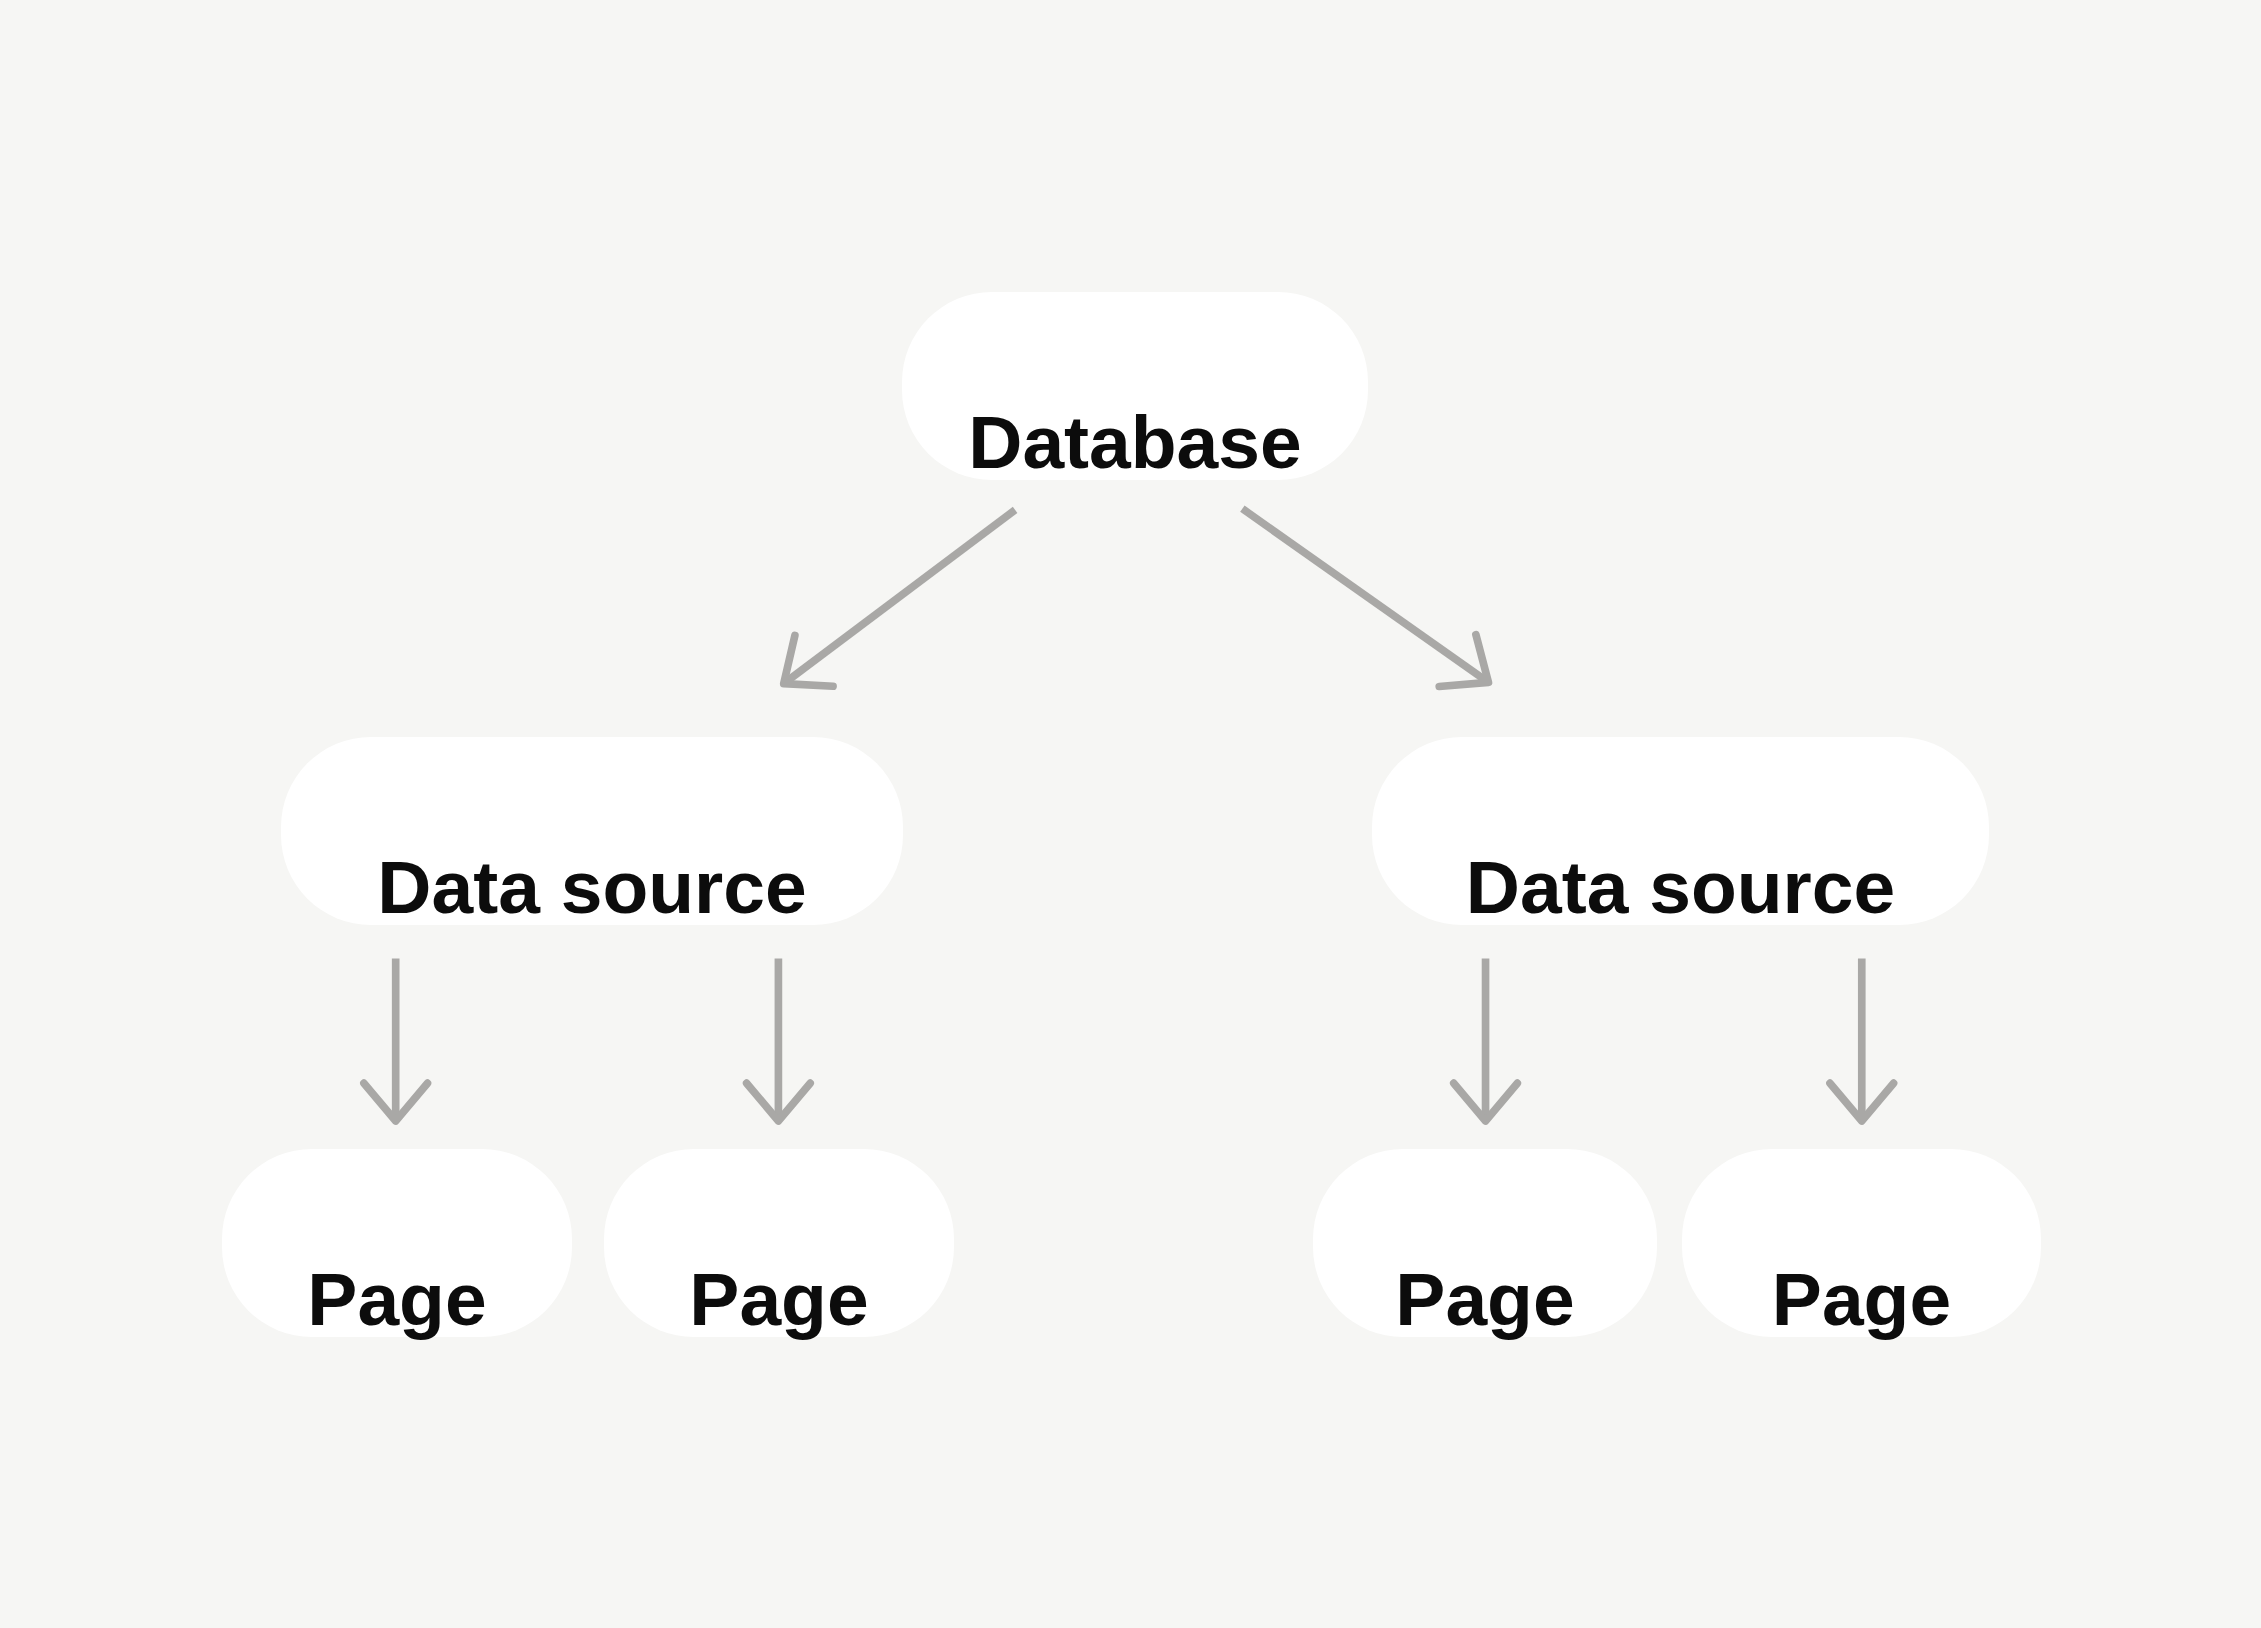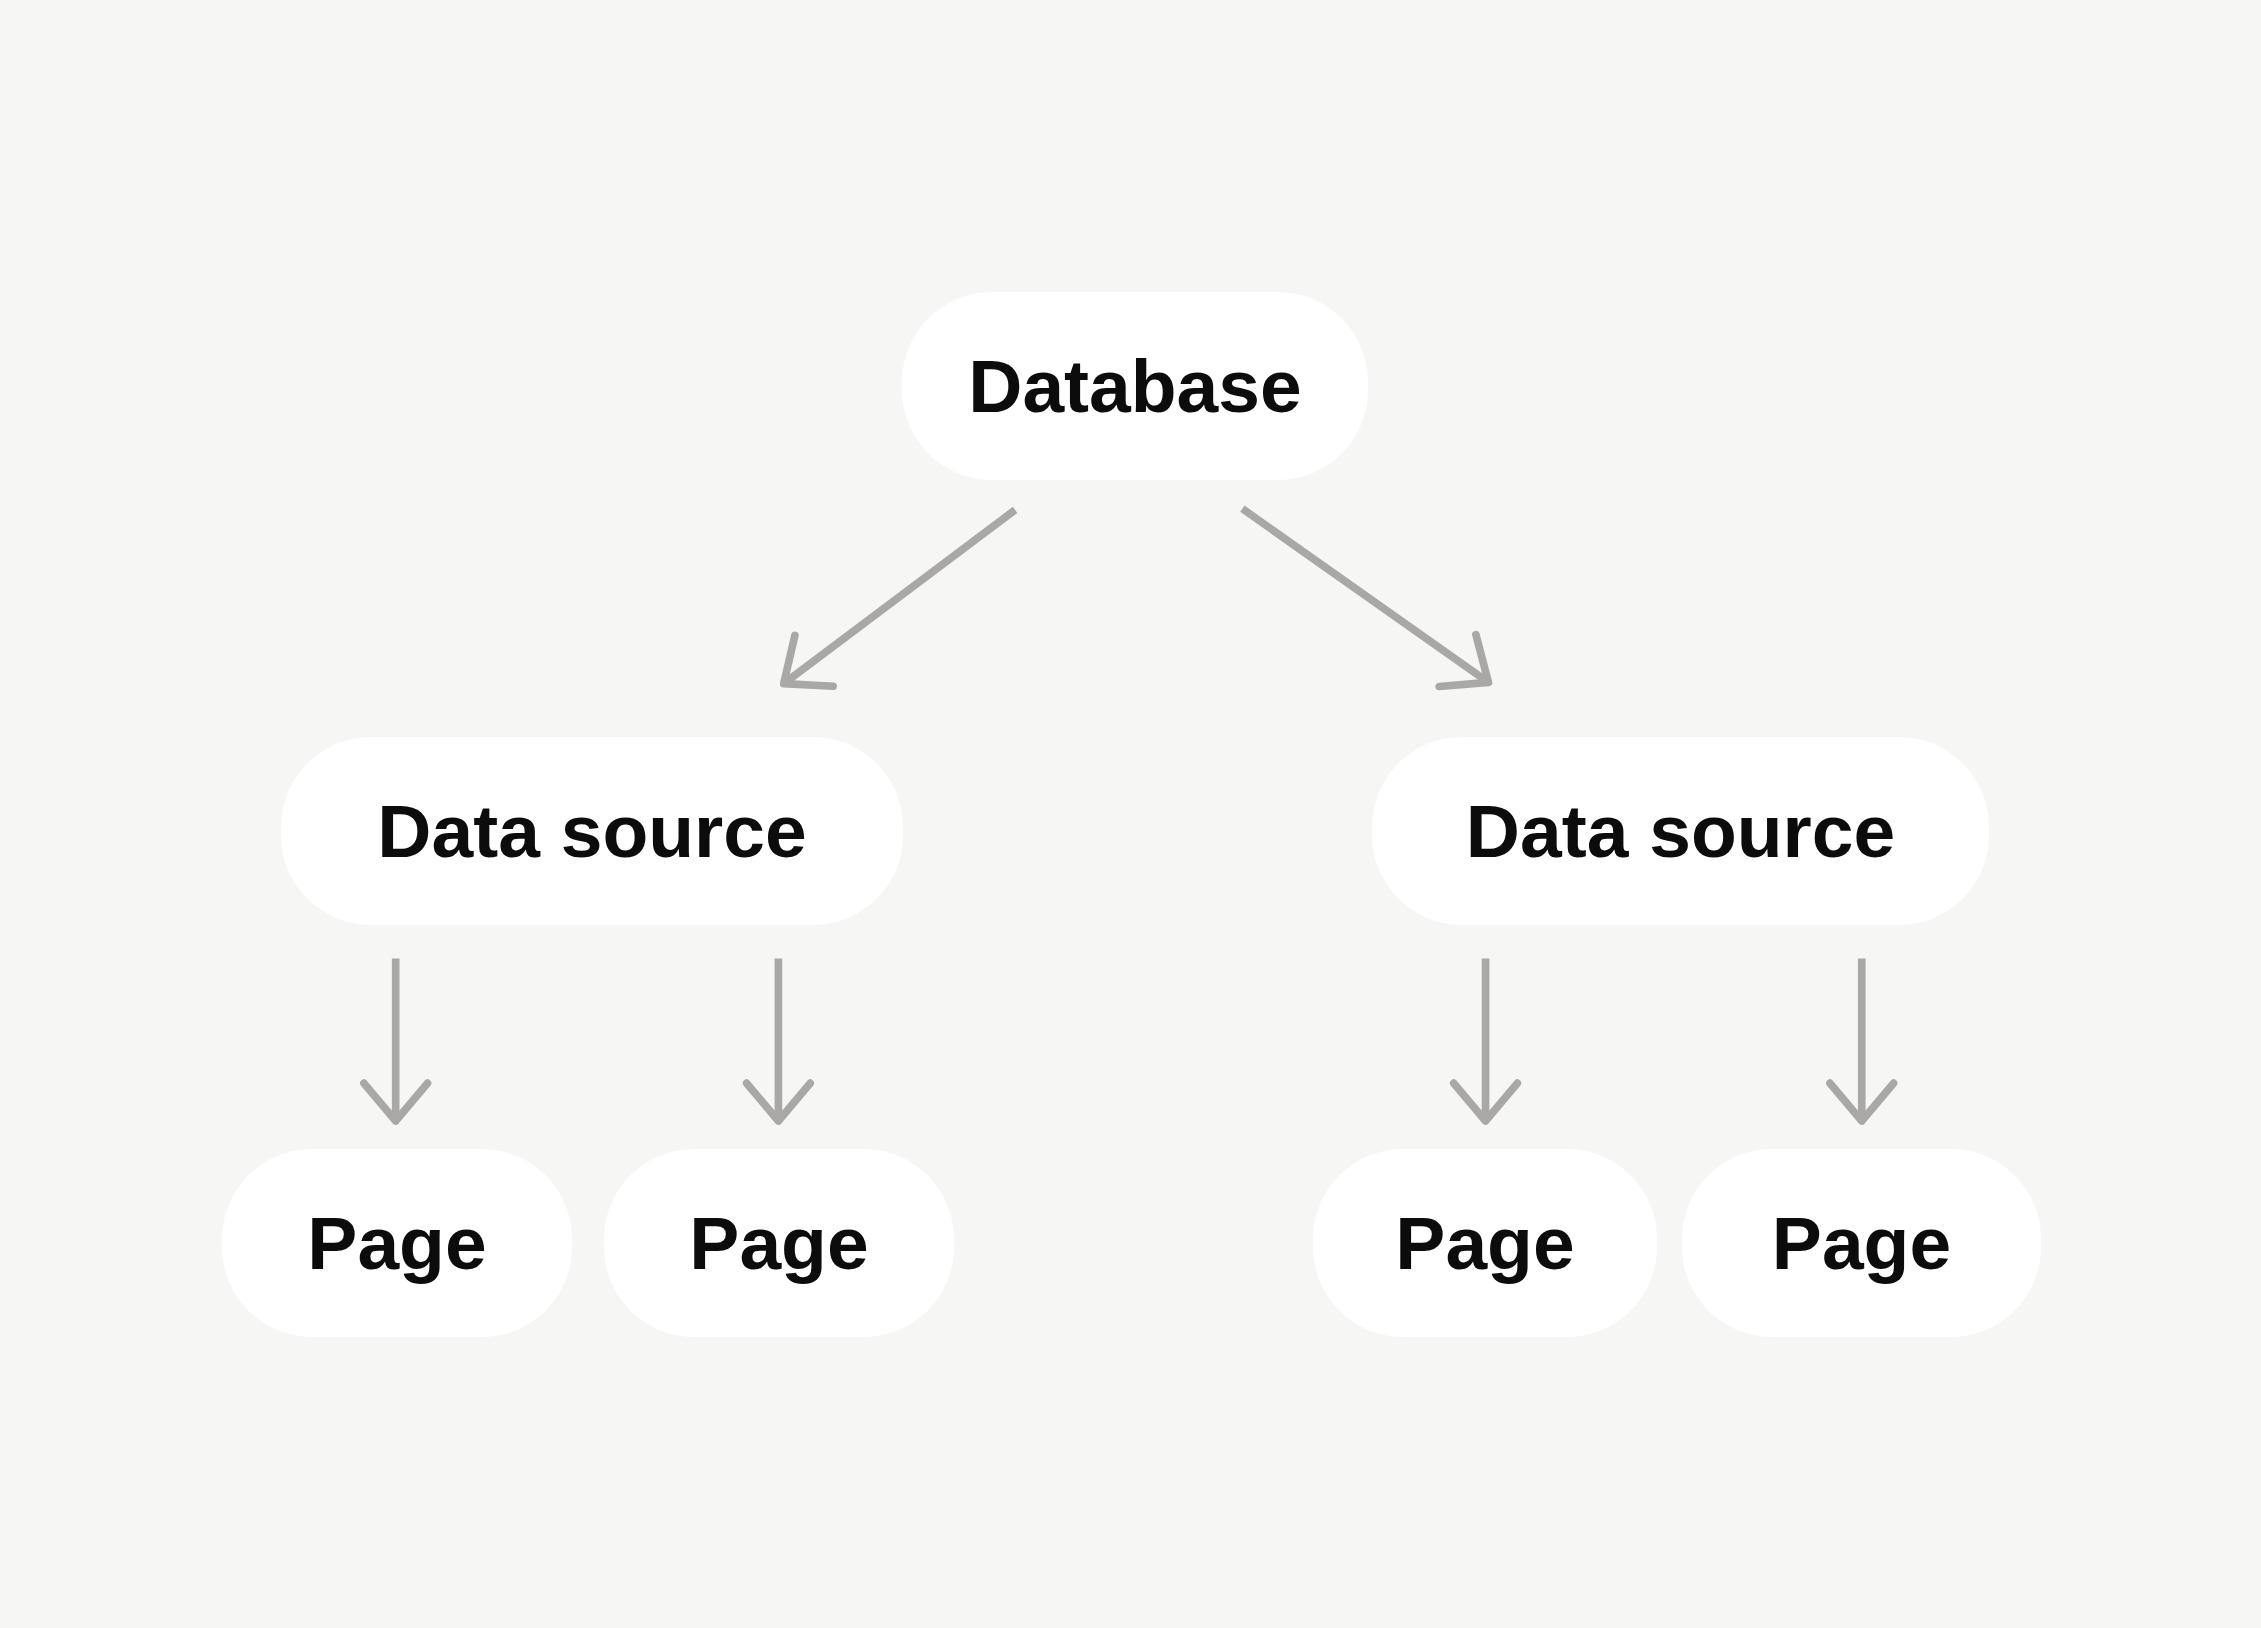--- a/index.html
+++ b/index.html
@@ -25,21 +25,21 @@
     top: 0;
     width: 2261px;
     height: 1628px;
     display: block;
   }
   .node {
     position: absolute;
     background: var(--node-fill, #ffffff);
     border-radius: 90px;
     display: flex;
-    align-items: center;
+    align-items: flex-end;
     justify-content: center;
   }
   .node .label {
     font-size: 75px;
     font-weight: 700;
     line-height: 1;
     color: var(--node-text, #0c0c0c);
     white-space: nowrap;
   }
 </style>

